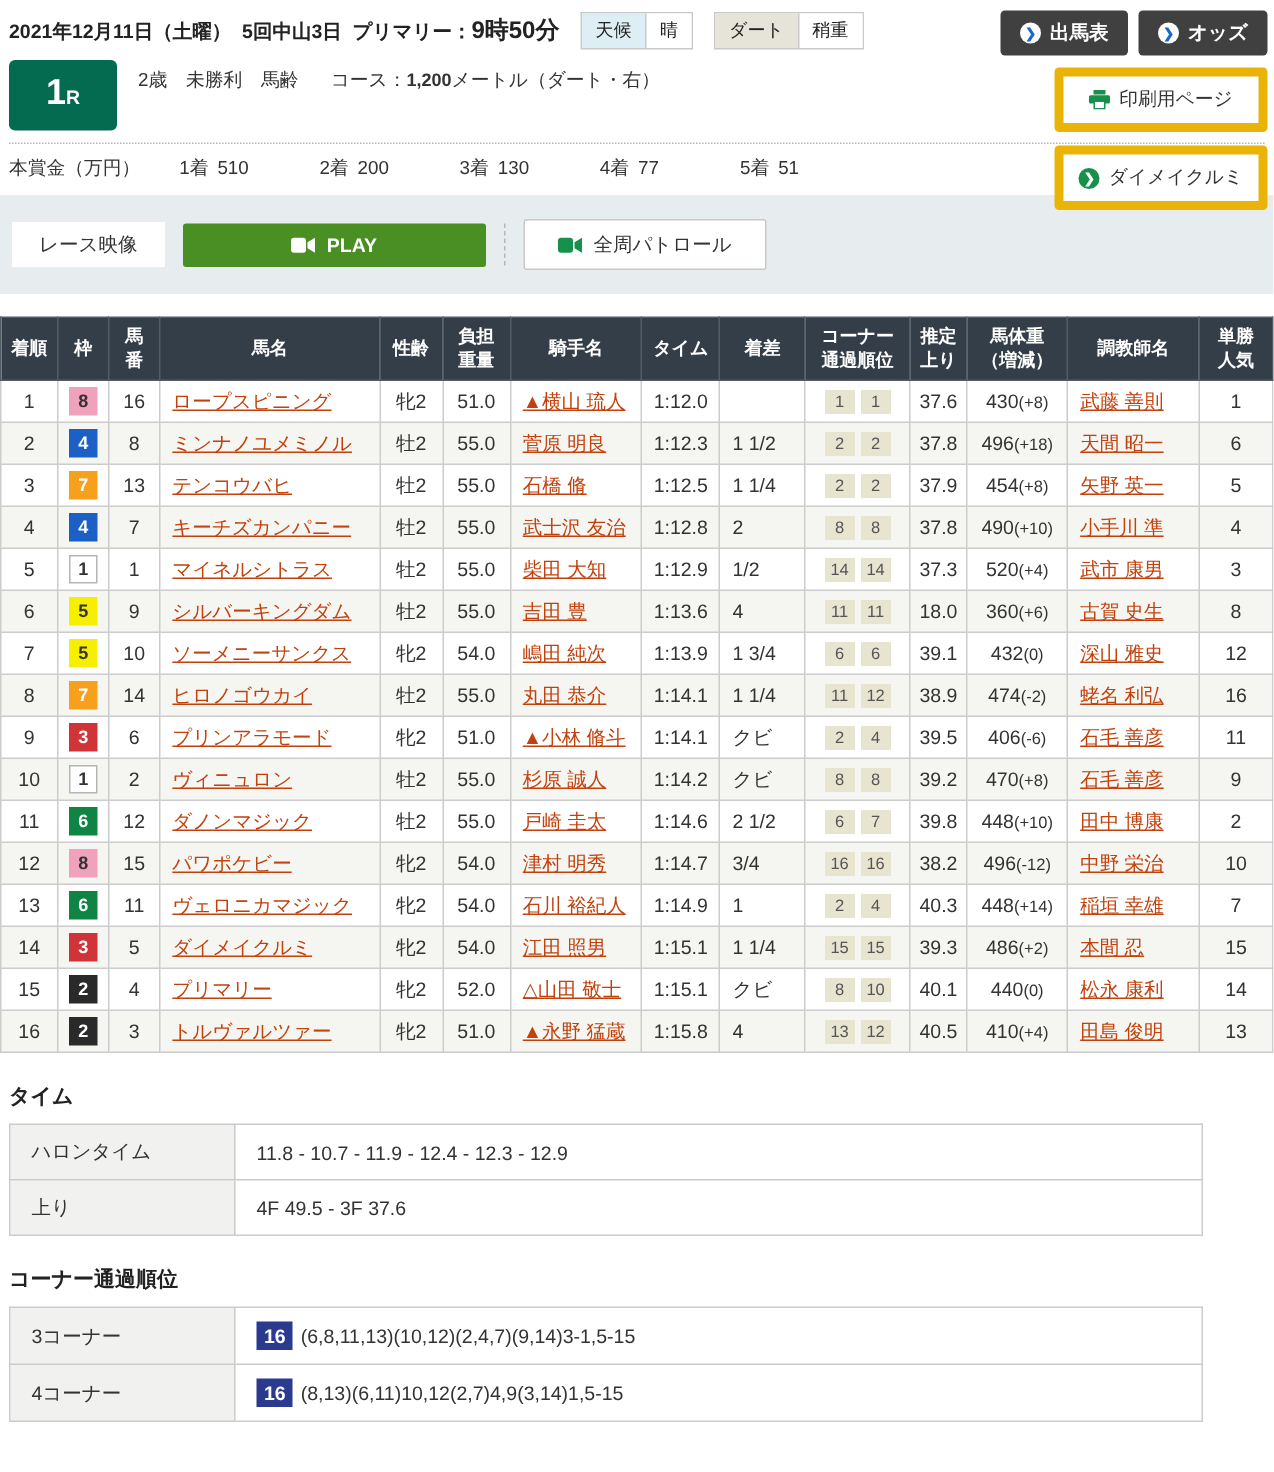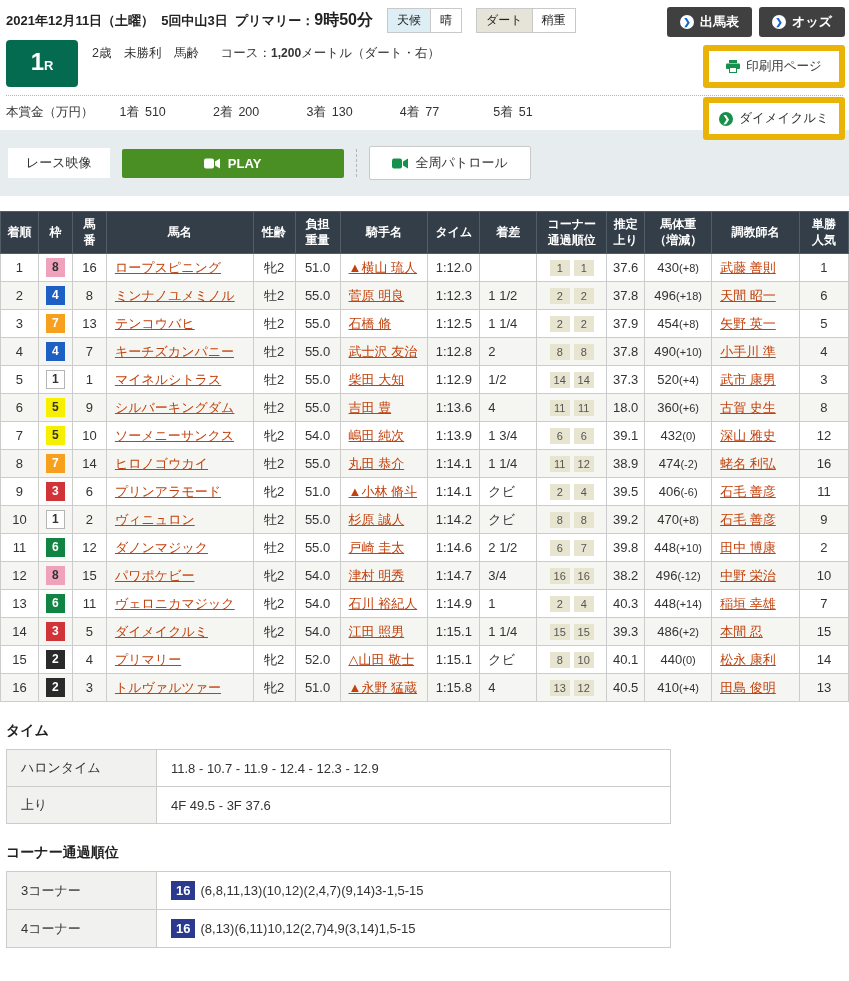--- a/index.html
+++ b/index.html
@@ -37,21 +37,21 @@
 
   
   .prize-row { border-top:1px dotted #b5b5b5; margin:8px 6px 0 6px; padding:8px 0 9px 0; font-size:12.5px; display:flex; align-items:center; }
   .prize-label { margin-right:26px; }
   .prize-place { display:inline-block; margin-right:6px; }
   .prize-amount { display:inline-block; width:46px; margin-right:22px; }
 
   
   .video-strip { background:#e7ecef; padding:16px 8px; display:flex; align-items:center; gap:12px; }
   .video-label { background:#fff; padding:6px 18px; font-size:13px; }
-  .btn-play { background:#4a8f23; color:#fff; width:222px; border:0; border-radius:2px; padding:7px 0; font-size:13px; font-weight:bold; display:flex; align-items:center; justify-content:center; gap:8px; cursor:pointer; }
+  .btn-play { background:#4a8f23; color:#fff; width:202px; border:0; border-radius:2px; padding:7px 0; font-size:13px; font-weight:bold; display:flex; align-items:center; justify-content:center; gap:8px; cursor:pointer; }
   .vdiv { border-left:1px dashed #b5b5b5; height:28px; }
   .btn-patrol { background:#fff; border:1px solid #c9c9c9; border-radius:2px; padding:7px 22px; font-size:13px; color:#333; display:flex; align-items:center; gap:8px; cursor:pointer; }
   .cam { flex:none; }
 
   
   table.results { width:849px; border-collapse:collapse; margin-top:15px; font-size:13px; }
   .results th { background:#333e48; color:#fff; font-size:12px; font-weight:bold; padding:5px 2px; border:1px solid #535d66; white-space:pre-line; line-height:1.3; }
   .results td { border:1px solid #ccc; padding:3px 4px; text-align:center; height:28px; color:#333; }
   .results tbody tr:nth-child(even) td { background:#f5f5f1; }
   .results a { color:#c2410c; text-decoration:underline; cursor:pointer; }
@@ -64,21 +64,21 @@
   .waku-4 { background:#1c60c6; color:#fff; }
   .waku-5 { background:#f7ef00; color:#333; }
   .waku-6 { background:#108442; color:#fff; }
   .waku-7 { background:#f6a01e; color:#fff; }
   .waku-8 { background:#f0a2bd; color:#333; }
   .cbox { display:inline-block; min-width:20px; padding:2px 2px; background:#e7e4d0; color:#555; font-size:11px; margin:0 2px; }
   .bw-diff { font-size:11px; }
 
   
   .sec-title { font-weight:bold; font-size:14px; color:#222; margin:20px 6px 9px 6px; }
-  table.info { width:665px; margin:0 6px; border-collapse:collapse; font-size:13px; }
+  table.info { width:796px; margin:0 6px; border-collapse:collapse; font-size:13px; }
   .info td { border:1px solid #ccc; padding:9px 14px; text-align:left; }
   .info .lbl { width:150px; background:#f1f1ef; }
   .leader-box { display:inline-block; background:#2b3a8f; color:#fff; font-weight:bold; padding:2px 5px; margin-right:5px; font-size:13px; }
 
   
   .payout-head { margin:34px 6px 0 6px; border-bottom:1px solid #ddd; }
   .payout-title { display:inline-block; font-weight:bold; font-size:15px; color:#222; width:104px; padding-bottom:9px; border-bottom:3px solid #2f9e60; margin-bottom:-2px; }
 </style>
 </head>
 <body>

